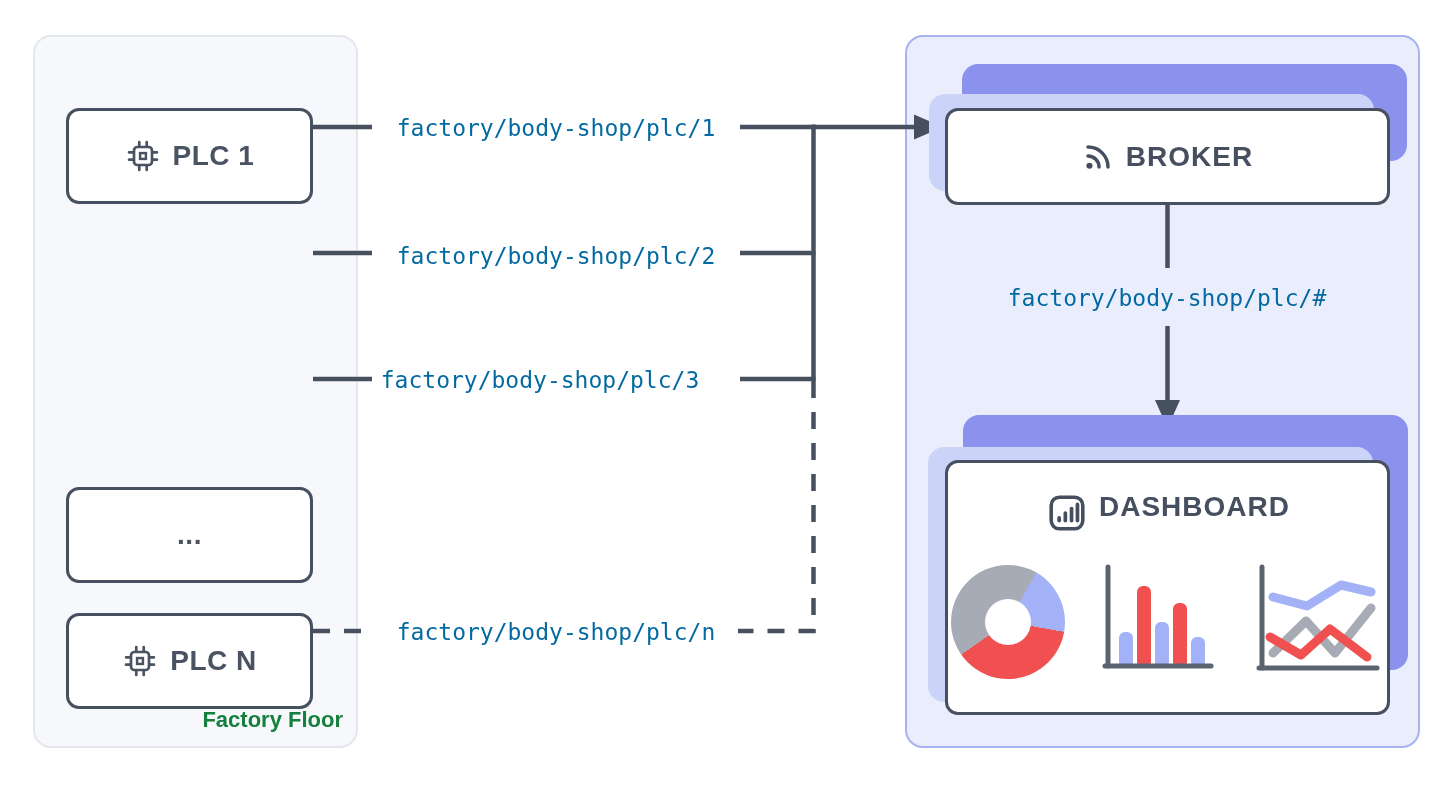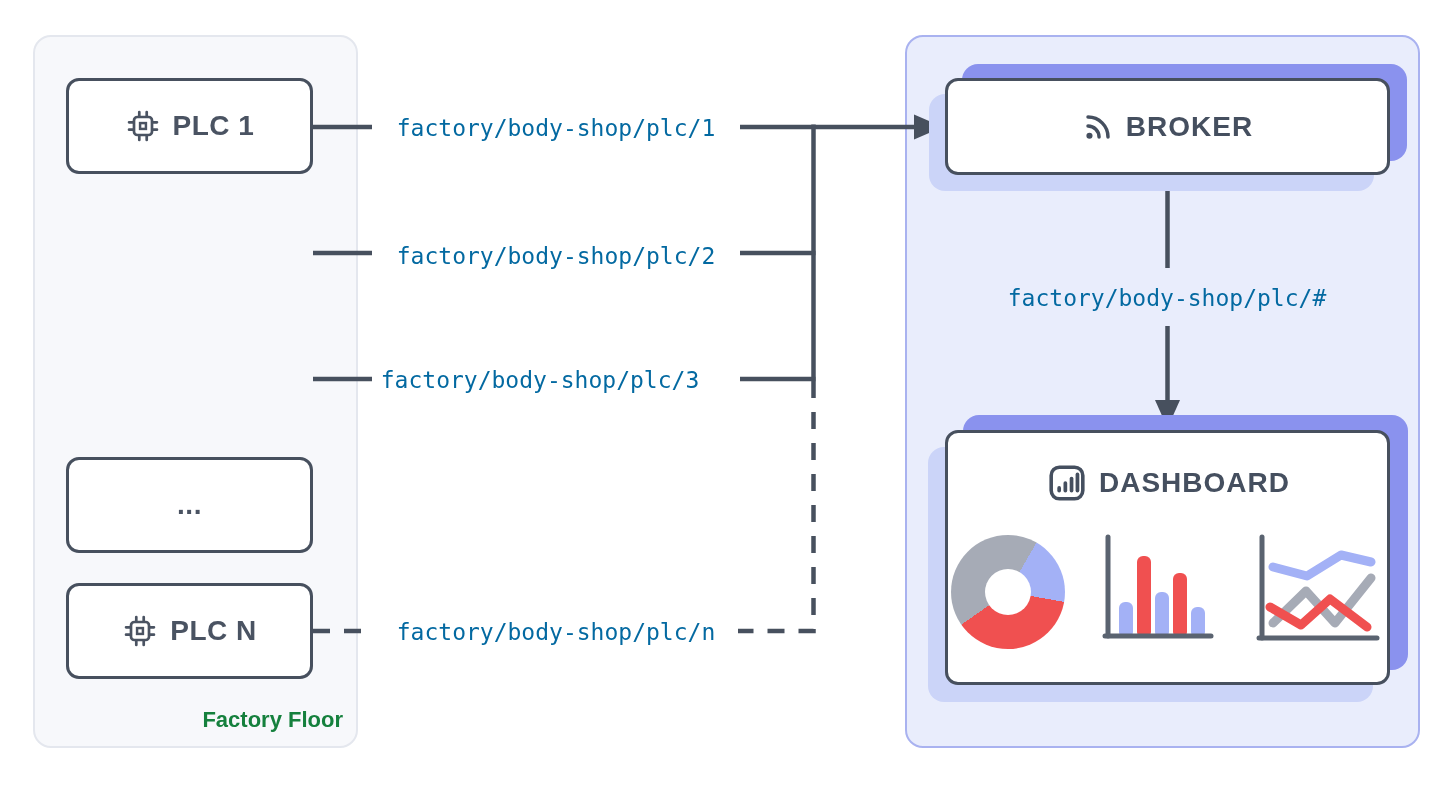--- a/index.html
+++ b/index.html
@@ -9,21 +9,21 @@
   
   .panel { position:absolute; border-radius:18px; }
   .panel-left  { left:33px;  top:35px; width:325px; height:713px; background:#f7f8fb; border:2px solid #e4e7ee; z-index:0; }
   .panel-right { left:905px; top:35px; width:515px; height:713px; background:#e9edfc; border:2px solid #a9b2f0; z-index:0; }
 
   
   svg.connectors { position:absolute; left:0; top:0; z-index:1; pointer-events:none; }
 
   
   .node { position:absolute; background:#ffffff; border:3.5px solid #47505e; border-radius:13px;
-          display:flex; align-items:center; justify-content:center; gap:12px; z-index:2; }
+          display:flex; align-items:center; justify-content:center; gap:12px; z-index:2;margin-top:30px; }
   .plc-box { left:66px; width:247px; height:96px; }
   .node-label { font-size:28px; font-weight:bold; color:#4a5362; letter-spacing:.5px; }
   .big-label  { font-size:28px; font-weight:bold; color:#454f5f; letter-spacing:1px; }
 
   
   .accent { position:absolute; border-radius:16px; z-index:1; }
   .accent.indigo   { background:#8a92ee; }
   .accent.lavender { background:#cbd4f8; }
 
   
@@ -31,21 +31,21 @@
            font-size:23px; color:#0369a1; white-space:nowrap; z-index:2; }
 
   
   .caption { position:absolute; font-weight:bold; color:#15803d; z-index:2; }
   .factory-floor { left:33px; top:707px; width:310px; text-align:right; font-size:22px; }
 
   .brand { position:absolute; left:1245px; top:702px; display:flex; align-items:center; gap:10px; z-index:2; }
   .brand-name { font-size:24px; font-weight:bold; color:#0e1014; }
 
   
-  .dash-header { display:flex; align-items:center; justify-content:center; gap:10px; margin-top:4px; }
+  .dash-header { display:flex; justify-content:center; gap:10px; margin-top:4px; }
   .charts-row  { display:flex; align-items:center; justify-content:center; gap:32px; margin-top:14px; }
   .donut { position:relative; width:114px; height:114px; border-radius:50%;
            background:conic-gradient(from 30deg, #a3b1f6 0 70deg, #f05050 70deg 205deg, #a6abb6 205deg 360deg); }
   .donut::after { content:""; position:absolute; inset:34px; background:#ffffff; border-radius:50%; }
 
   .icon { flex:0 0 auto; display:block; }
 </style>
 </head>
 <body>
 

